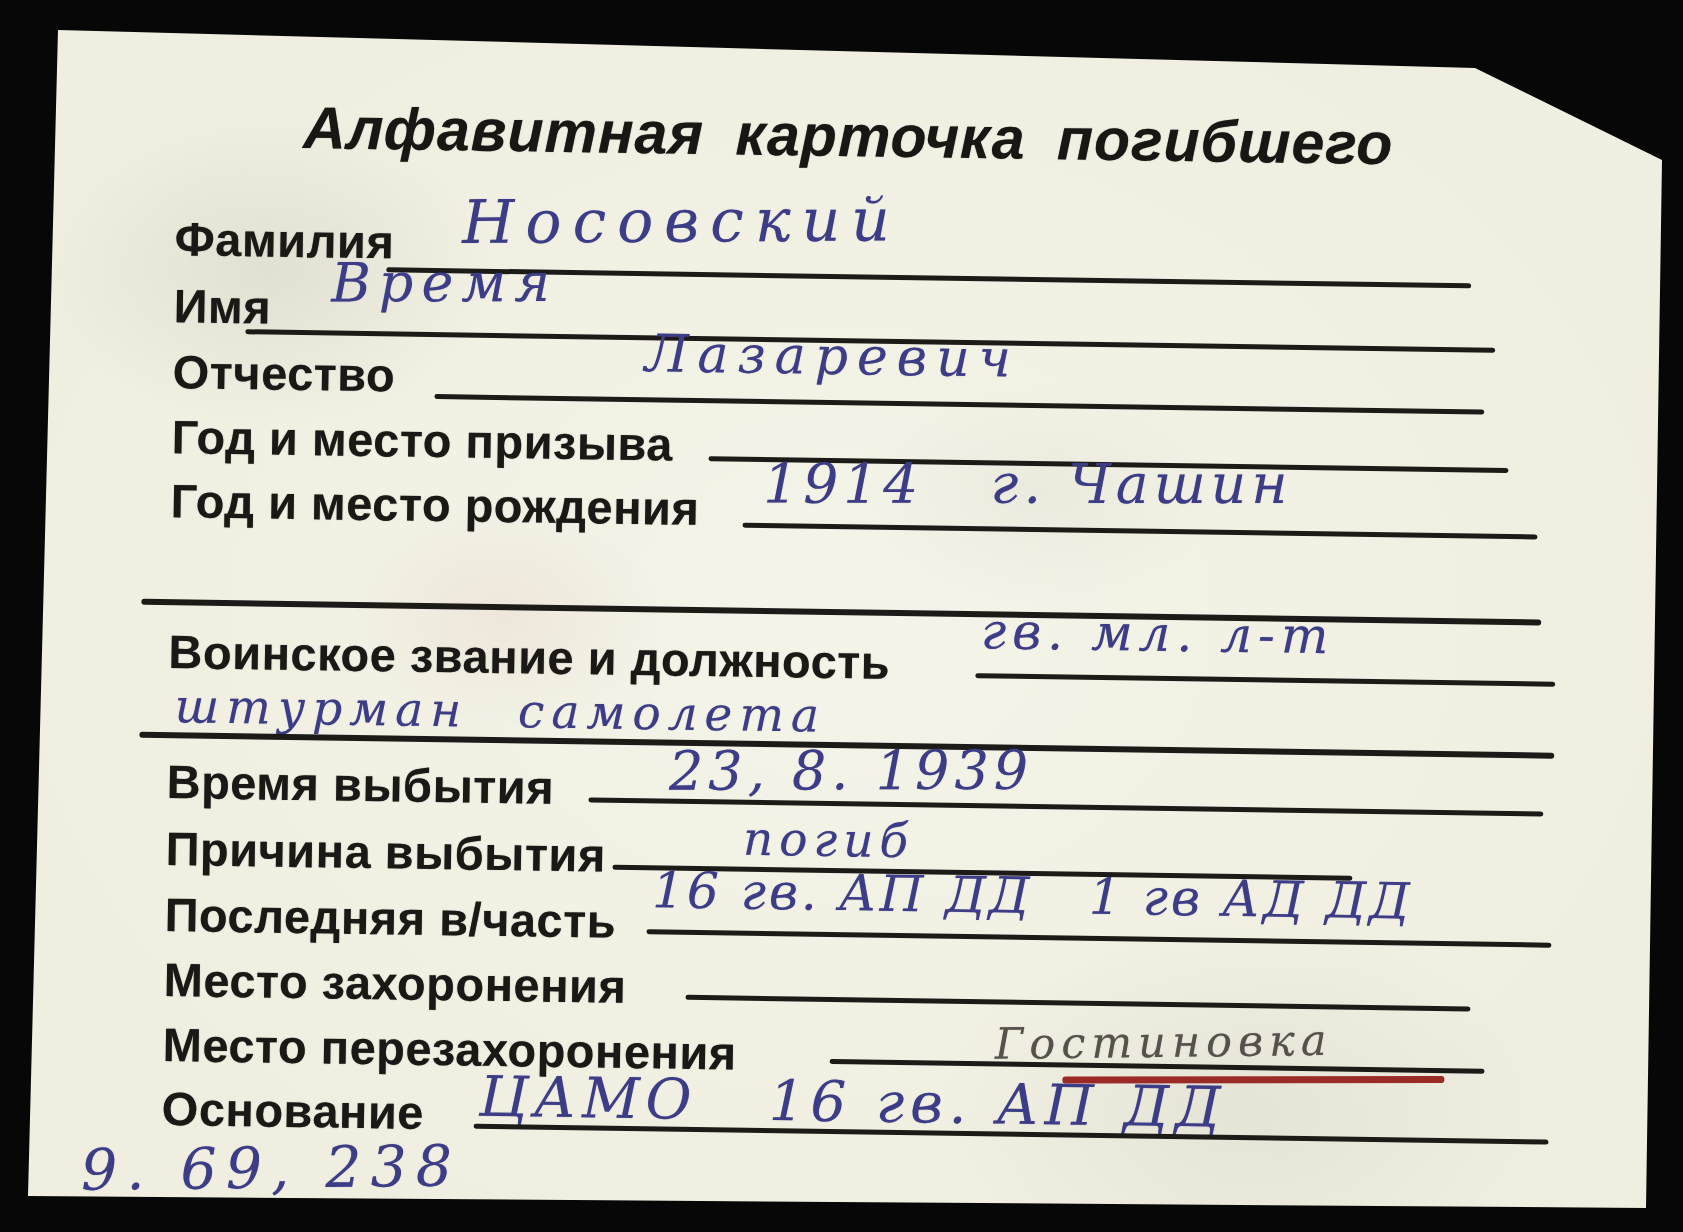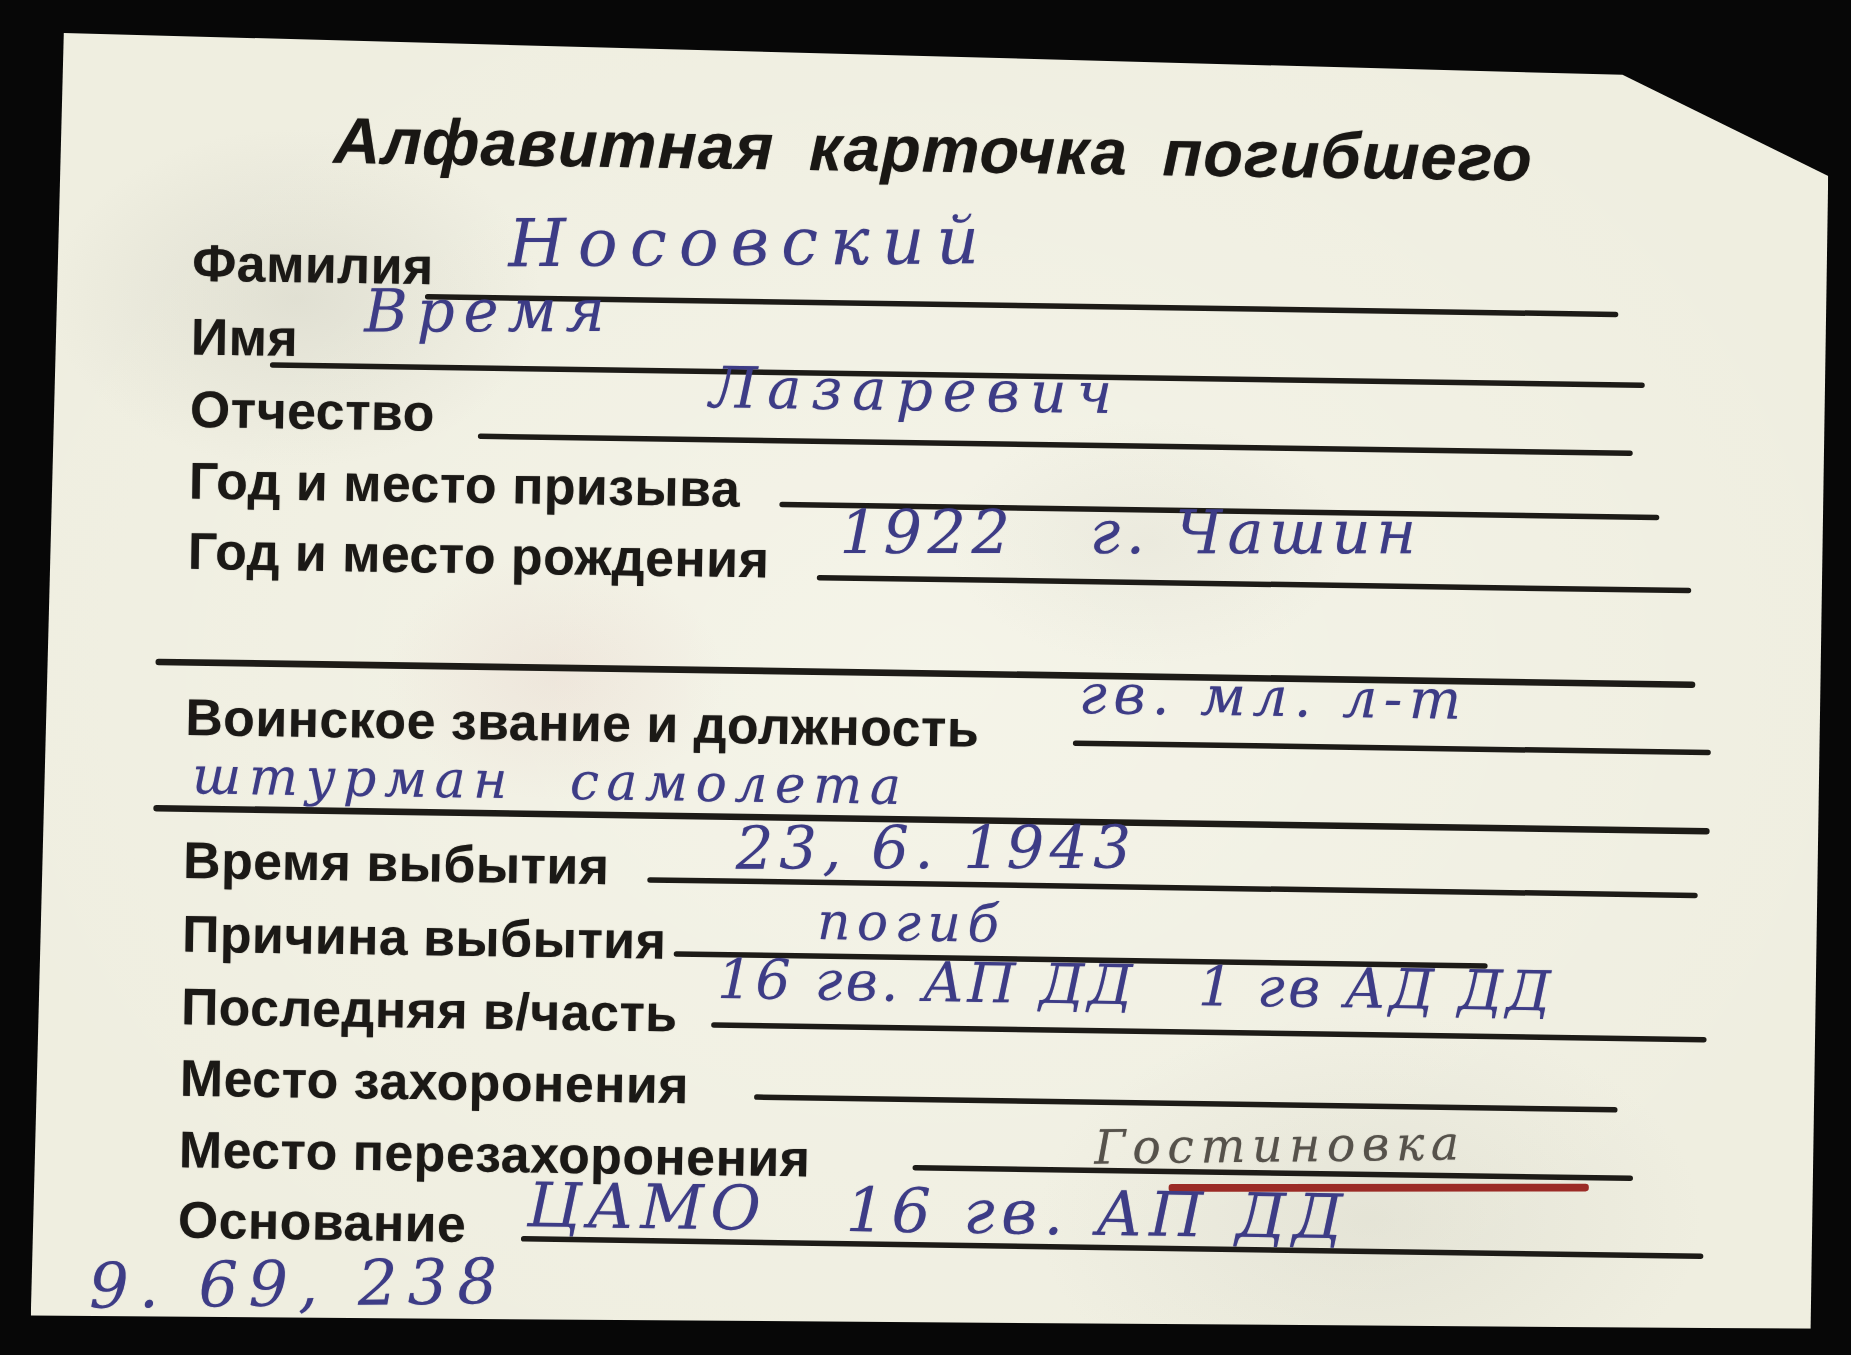--- a/index.html
+++ b/index.html
@@ -75,33 +75,33 @@
 
     <div class="lbl" style="left:148px;top:324px">Отчество</div>
     <div class="hw" style="left:620px;top:300px;font-size:52px;letter-spacing:9px">Лазаревич</div>
     <div class="rule" style="left:410px;top:370px;width:1050px"></div>
 
     <div class="lbl" style="left:148px;top:389px">Год и место призыва</div>
     <div class="hw" style="left:720px;top:400px;font-size:48px"></div>
     <div class="rule" style="left:685px;top:428px;width:800px"></div>
 
     <div class="lbl" style="left:148px;top:453px">Год и место рождения</div>
-    <div class="hw" style="left:740px;top:424px;font-size:55px;letter-spacing:5px;transform:rotate(-0.8deg)">1922   г. Чашин</div>
+    <div class="hw" style="left:740px;top:424px;font-size:55px;letter-spacing:5px;transform:rotate(-0.8deg)">1914   г. Чашин</div>
     <div class="rule" style="left:720px;top:494px;width:795px"></div>
 
     <div class="rule thick" style="left:120px;top:579px;width:1400px"></div>
 
     <div class="lbl" style="left:148px;top:604px">Воинское звание и должность</div>
     <div class="hw" style="left:960px;top:574px;font-size:50px;letter-spacing:6px">гв. мл. л-т</div>
     <div class="rule" style="left:955px;top:641px;width:580px"></div>
     <div class="hw" style="left:155px;top:662px;font-size:47px;letter-spacing:7px;word-spacing:28px">штурман самолета</div>
     <div class="rule thick" style="left:120px;top:712px;width:1415px"></div>
 
     <div class="lbl" style="left:148px;top:734px">Время выбытия</div>
-    <div class="hw" style="left:650px;top:714px;font-size:54px;letter-spacing:5px;transform:rotate(-1deg)">23, 6. 1943</div>
+    <div class="hw" style="left:650px;top:714px;font-size:54px;letter-spacing:5px;transform:rotate(-1deg)">23, 8. 1939</div>
     <div class="rule" style="left:570px;top:771px;width:955px"></div>
 
     <div class="lbl" style="left:148px;top:801px">Причина выбытия</div>
     <div class="hw" style="left:725px;top:786px;font-size:47px;letter-spacing:6px">погиб</div>
     <div class="rule" style="left:595px;top:838px;width:740px"></div>
 
     <div class="lbl" style="left:148px;top:867px">Последняя в/часть</div>
     <div class="hw" style="left:635px;top:838px;font-size:50px;letter-spacing:3px">16 гв. АП ДД   1 гв АД ДД</div>
     <div class="rule" style="left:630px;top:902px;width:905px"></div>
 

